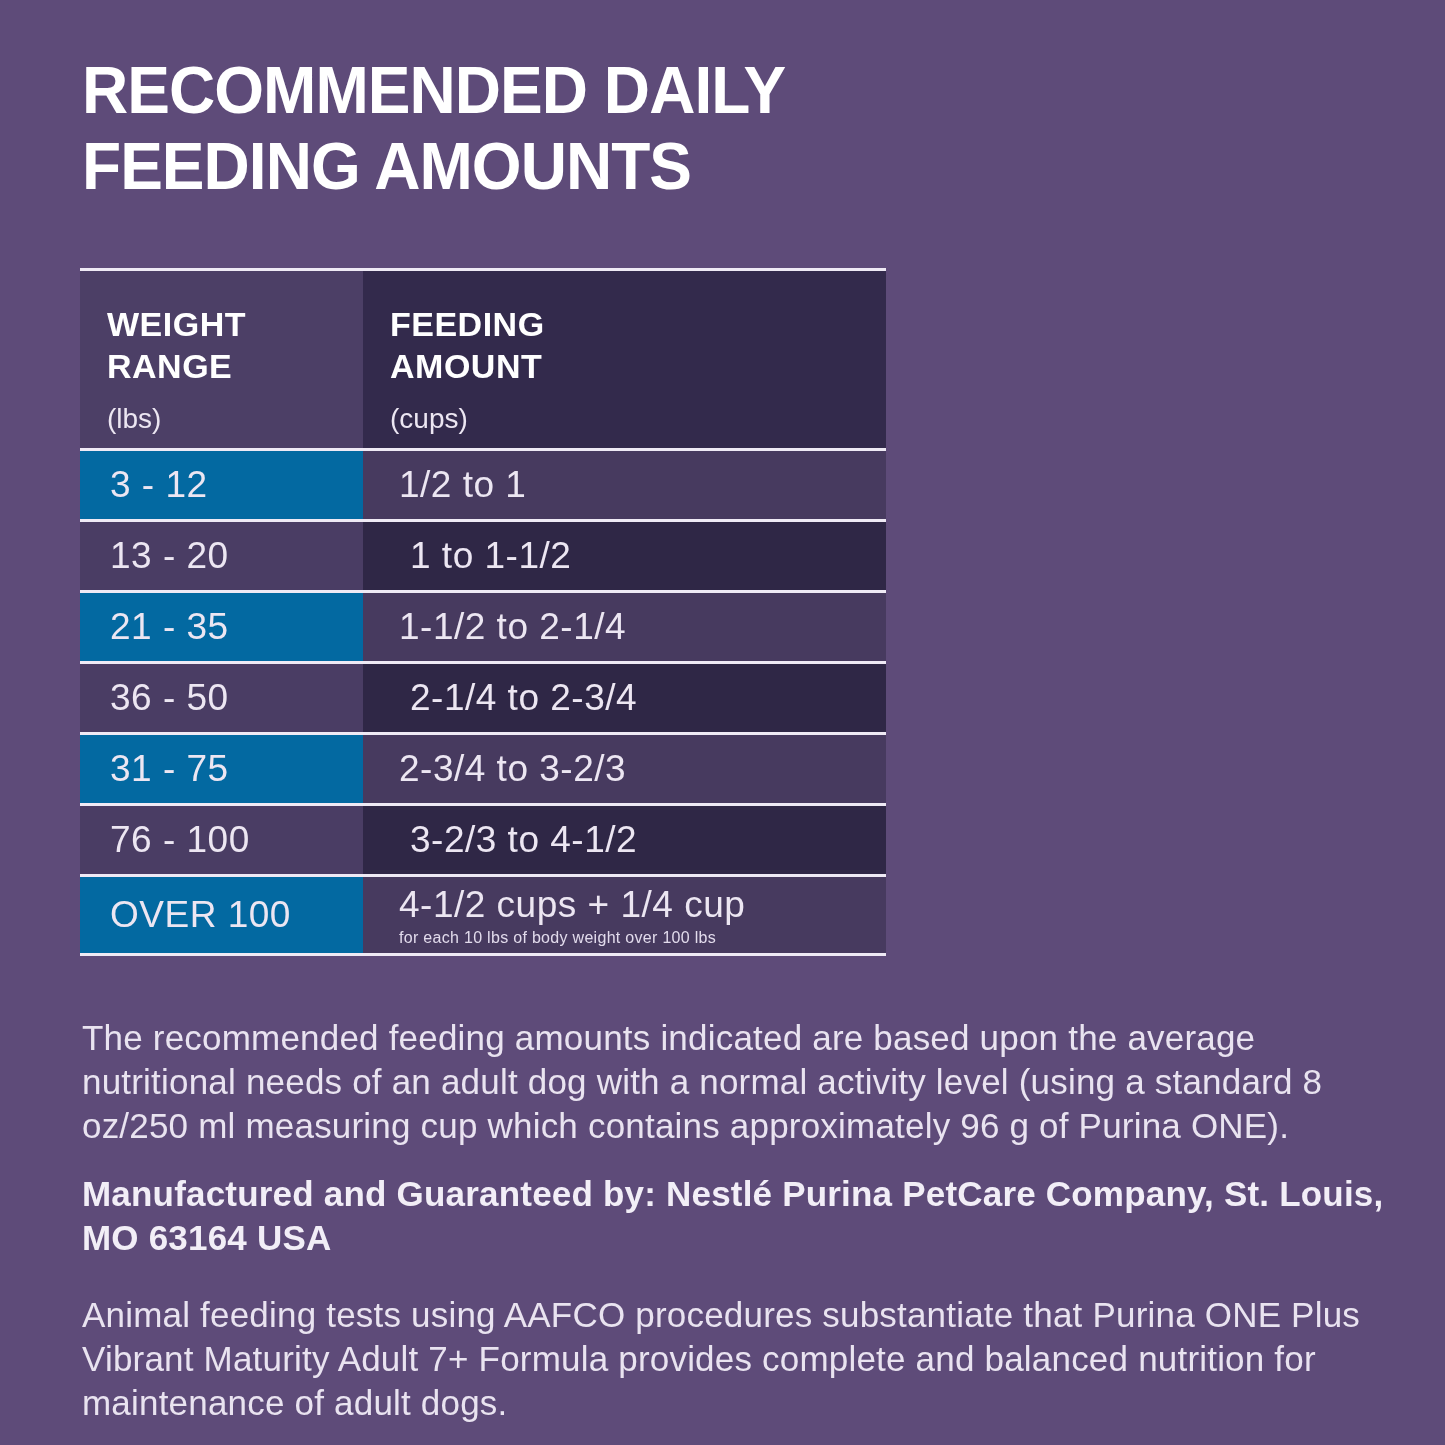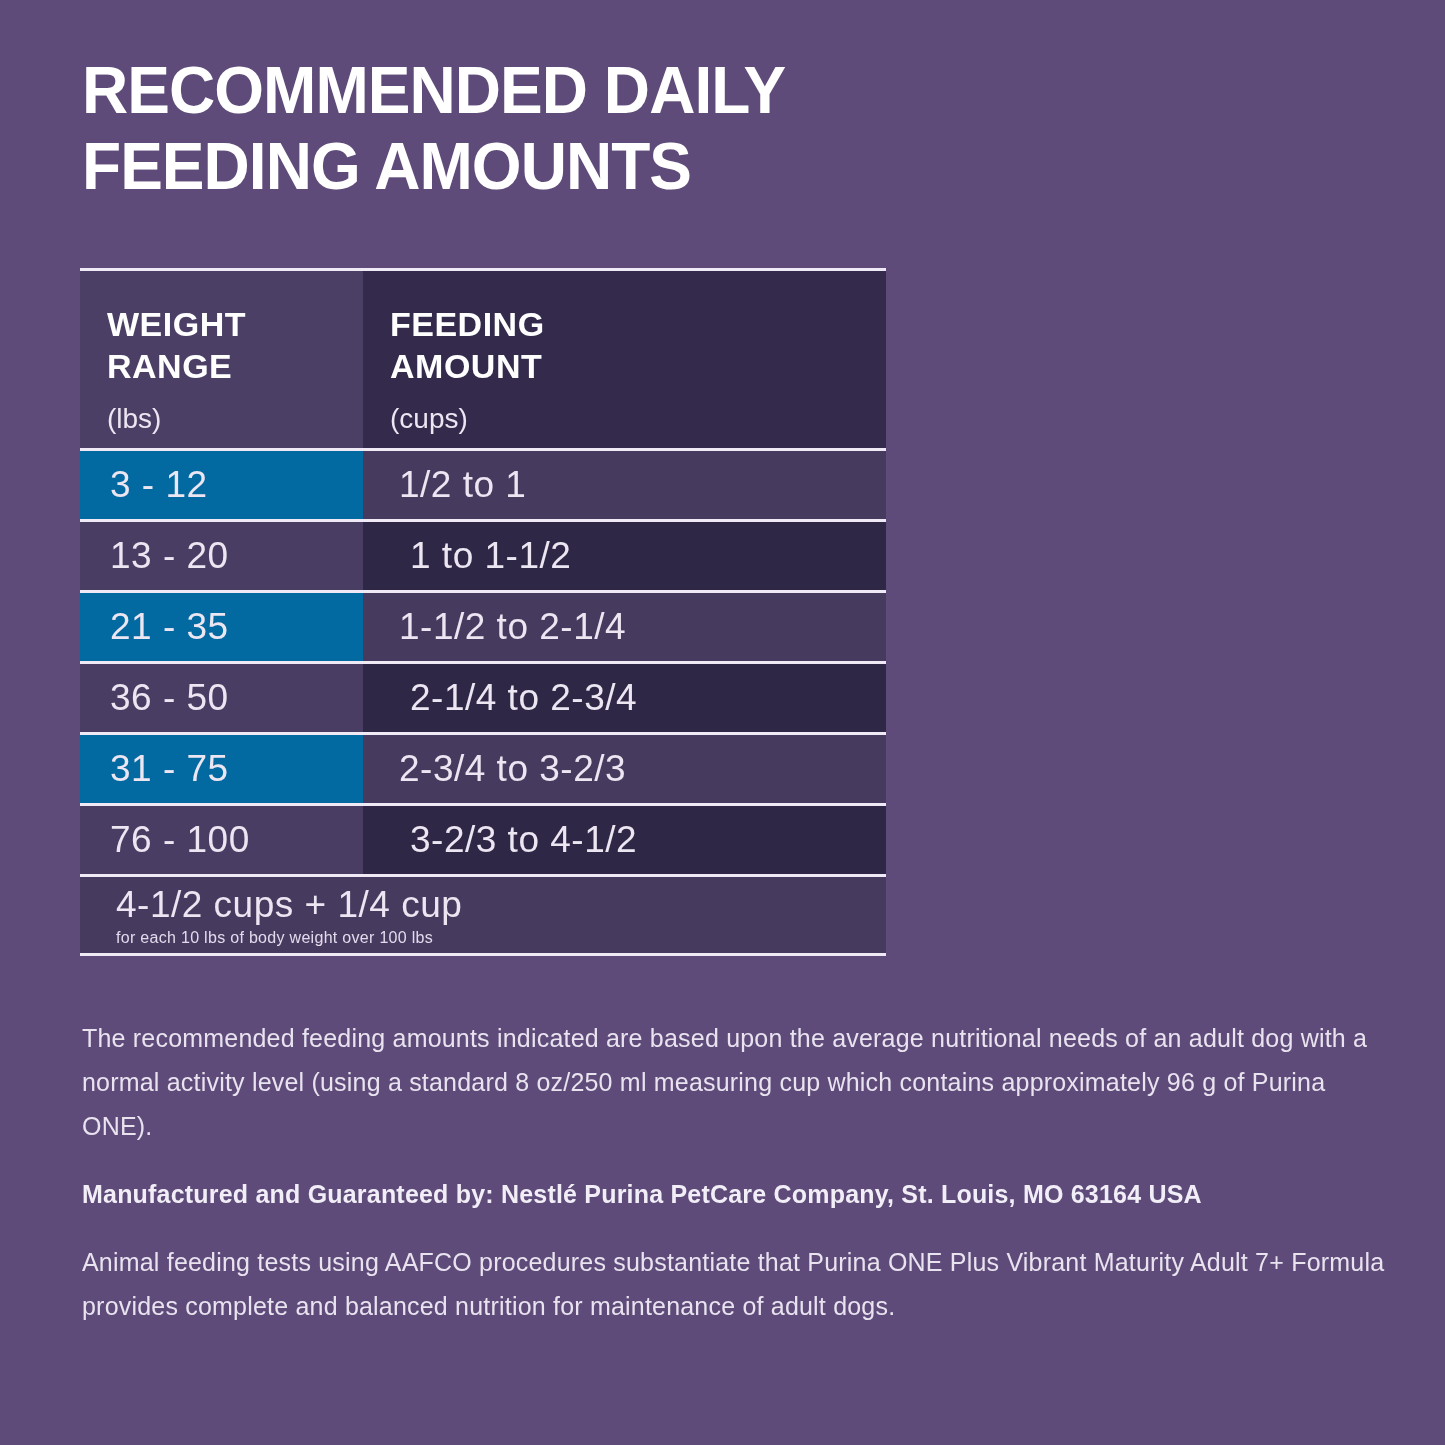--- a/index.html
+++ b/index.html
@@ -35,24 +35,24 @@
   .h-unit{font-size:28px;font-weight:400;margin-top:16px;color:#ece6f2;}
   .odd  .cell-w{background:#0369a1;}
   .odd  .cell-a{background:#473a5f;padding-left:36px;}
   .even .cell-w{background:#4a3d64;}
   .even .cell-a{background:#2f2746;}
   .v{font-size:37px;font-weight:400;color:#ece6f2;letter-spacing:0.5px;}
   .amount-note{font-size:16px;font-weight:400;color:#e2dbec;margin-top:3px;letter-spacing:0.3px;}
   
   .notes{position:absolute;left:82px;top:1016px;width:1312px;}
   .notes p{
-    margin:0;font-size:25px;font-weight:400;line-height:44px;
+    margin:0;font-size:35px;font-weight:400;line-height:44px;
     color:#e9e3f0;letter-spacing:0.2px;
   }
-  .notes p.manufacturer{font-weight:700;color:#f2eef7;margin-top:24px;margin-bottom:24px;}
+  .notes p.manufacturer{font-weight:700;color:#f2eef7;margin-top:24px;margin-bottom:33px;}
 </style>
 </head>
 <body>
 
 <div class="title">
   <div>RECOMMENDED DAILY</div>
   <div>FEEDING AMOUNTS</div>
 </div>
 
 <div class="feed-table">
@@ -126,20 +126,23 @@
     <div class="cell-w">
         <span class="v">76 - 100</span>
       </div>
     <div class="cell-a">
         <span class="v">3-2/3 to 4-1/2</span>
       </div>
   </div>
   <div class="sep"></div>
 
   <div class="trow odd tall">
+    <div class="cell-w">
+        <span class="v">OVER 100</span>
+      </div>
     <div class="cell-a">
       <span class="v">4-1/2 cups + 1/4 cup</span>
       <span class="amount-note">for each 10 lbs of body weight over 100 lbs</span>
     </div>
   </div>
   <div class="sep"></div>
 </div>
 
 <div class="notes">
   <p>The recommended feeding amounts indicated are based upon the average nutritional needs of an adult dog with a normal activity level (using a standard 8 oz/250 ml measuring cup which contains approximately 96 g of Purina ONE).</p>

